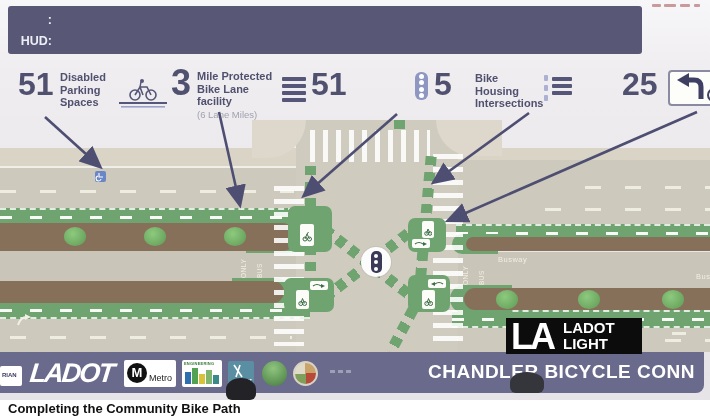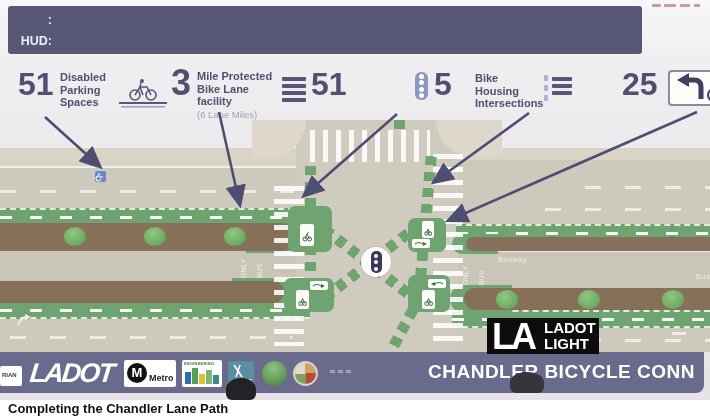--- a/index.html
+++ b/index.html
@@ -311,34 +311,34 @@
       </defs>
       <g stroke="#4e4e72" stroke-width="2.6" fill="none">
         <path d="M45,117 L97,164" marker-end="url(#ah)"></path>
         <path d="M219,112 L239,201" marker-end="url(#ah)"></path>
         <path d="M397,114 L307,193" marker-end="url(#ah)"></path>
         <path d="M529,113 L437,180" marker-end="url(#ah)"></path>
         <path d="M697,112 L452,219" marker-end="url(#ah)"></path>
       </g>
     </svg>
 
-    <div class="laweek" style="left:487px;top:318px;width:112px;height:36px;z-index:6;">
+    <div class="laweek" style="left:506px;top:318px;width:136px;height:36px;z-index:6;">
       <span class="big">LA</span>
       <span class="sm" style="top:1px;">LADOT</span>
       <span class="sm" style="top:17px;">LIGHT</span>
     </div>
 
     <div class="footer" style="left:0;top:352px;width:704px;height:41px;z-index:4;">
       <div class="logo-box" style="left:0;top:14px;width:22px;height:20px;">
         <span style="position:absolute;left:2px;top:6px;font-size:6px;font-weight:bold;color:#3b3b60;">RIAN</span>
       </div>
       <span class="ladot" style="left:30px;top:6px;">LADOT</span>
       <div class="logo-box" style="left:124px;top:8px;width:52px;height:27px;">
         <span style="position:absolute;left:3px;top:3px;width:20px;height:20px;background:#111;border-radius:50%;color:#fff;font-weight:bold;font-size:13px;text-align:center;line-height:20px;">M</span>
-        <span style="position:absolute;left:25px;top:13px;font-size:9px;font-weight:bold;color:#222;">Metro</span>
+        <span style="position:absolute;left:25px;top:13px;font-size:9px;font-weight:normal;color:#222;">Metro</span>
       </div>
       <div class="logo-box" style="left:182px;top:8px;width:40px;height:27px;">
         <span style="position:absolute;left:2px;top:1px;font-size:4px;font-weight:bold;color:#3a7a3a;letter-spacing:.2px;">ENGINEERING</span>
         <span style="position:absolute;left:3px;bottom:3px;width:6px;height:12px;background:#2e6fb0;"></span>
         <span style="position:absolute;left:10px;bottom:3px;width:6px;height:16px;background:#53a253;"></span>
         <span style="position:absolute;left:17px;bottom:3px;width:6px;height:10px;background:#d8c23a;"></span>
         <span style="position:absolute;left:24px;bottom:3px;width:6px;height:14px;background:#7fb56f;"></span>
         <span style="position:absolute;left:31px;bottom:3px;width:6px;height:9px;background:#3a8a8a;"></span>
       </div>
       <div class="logo-box" style="left:228px;top:9px;width:26px;height:25px;background:#5a8fa3;">
@@ -353,15 +353,15 @@
       <span class="abs" style="left:338px;top:18px;width:5px;height:3px;background:rgba(255,255,255,.35);"></span>
       <span class="abs" style="left:346px;top:18px;width:5px;height:3px;background:rgba(255,255,255,.35);"></span>
       <span class="title" style="left:428px;top:9px;">CHANDLER BICYCLE CONN</span>
     </div>
 
     <div class="sil" style="left:226px;top:378px;width:30px;height:22px;background:#232327;z-index:7;"></div>
     <div class="sil" style="left:510px;top:372px;width:34px;height:21px;background:#35353c;z-index:7;"></div>
   </div>
 
   <div class="caption">
-    <span>Completing the Chandler Lane Path</span>
+    <span>Completing the Community Bike Path</span>
   </div>
 </div>
 
 </body></html>

